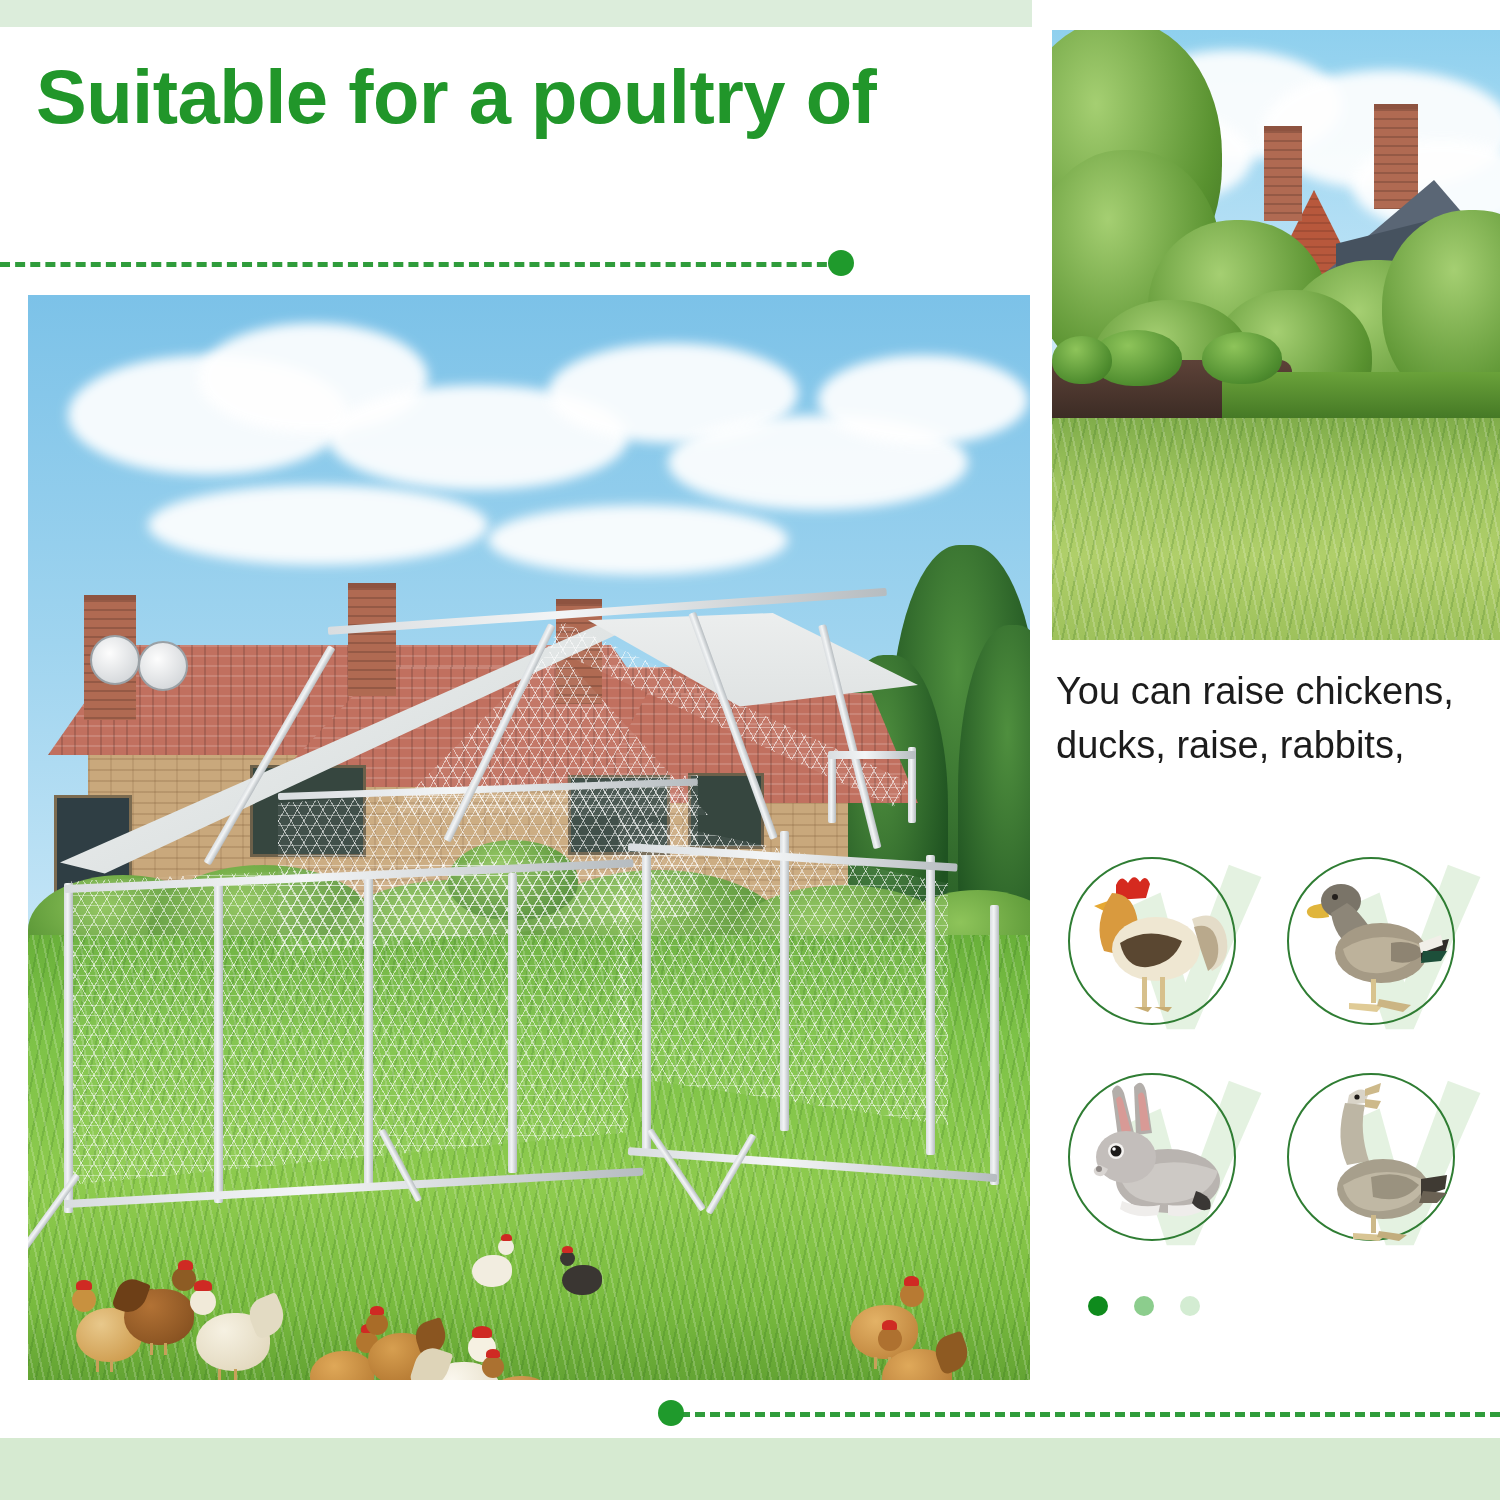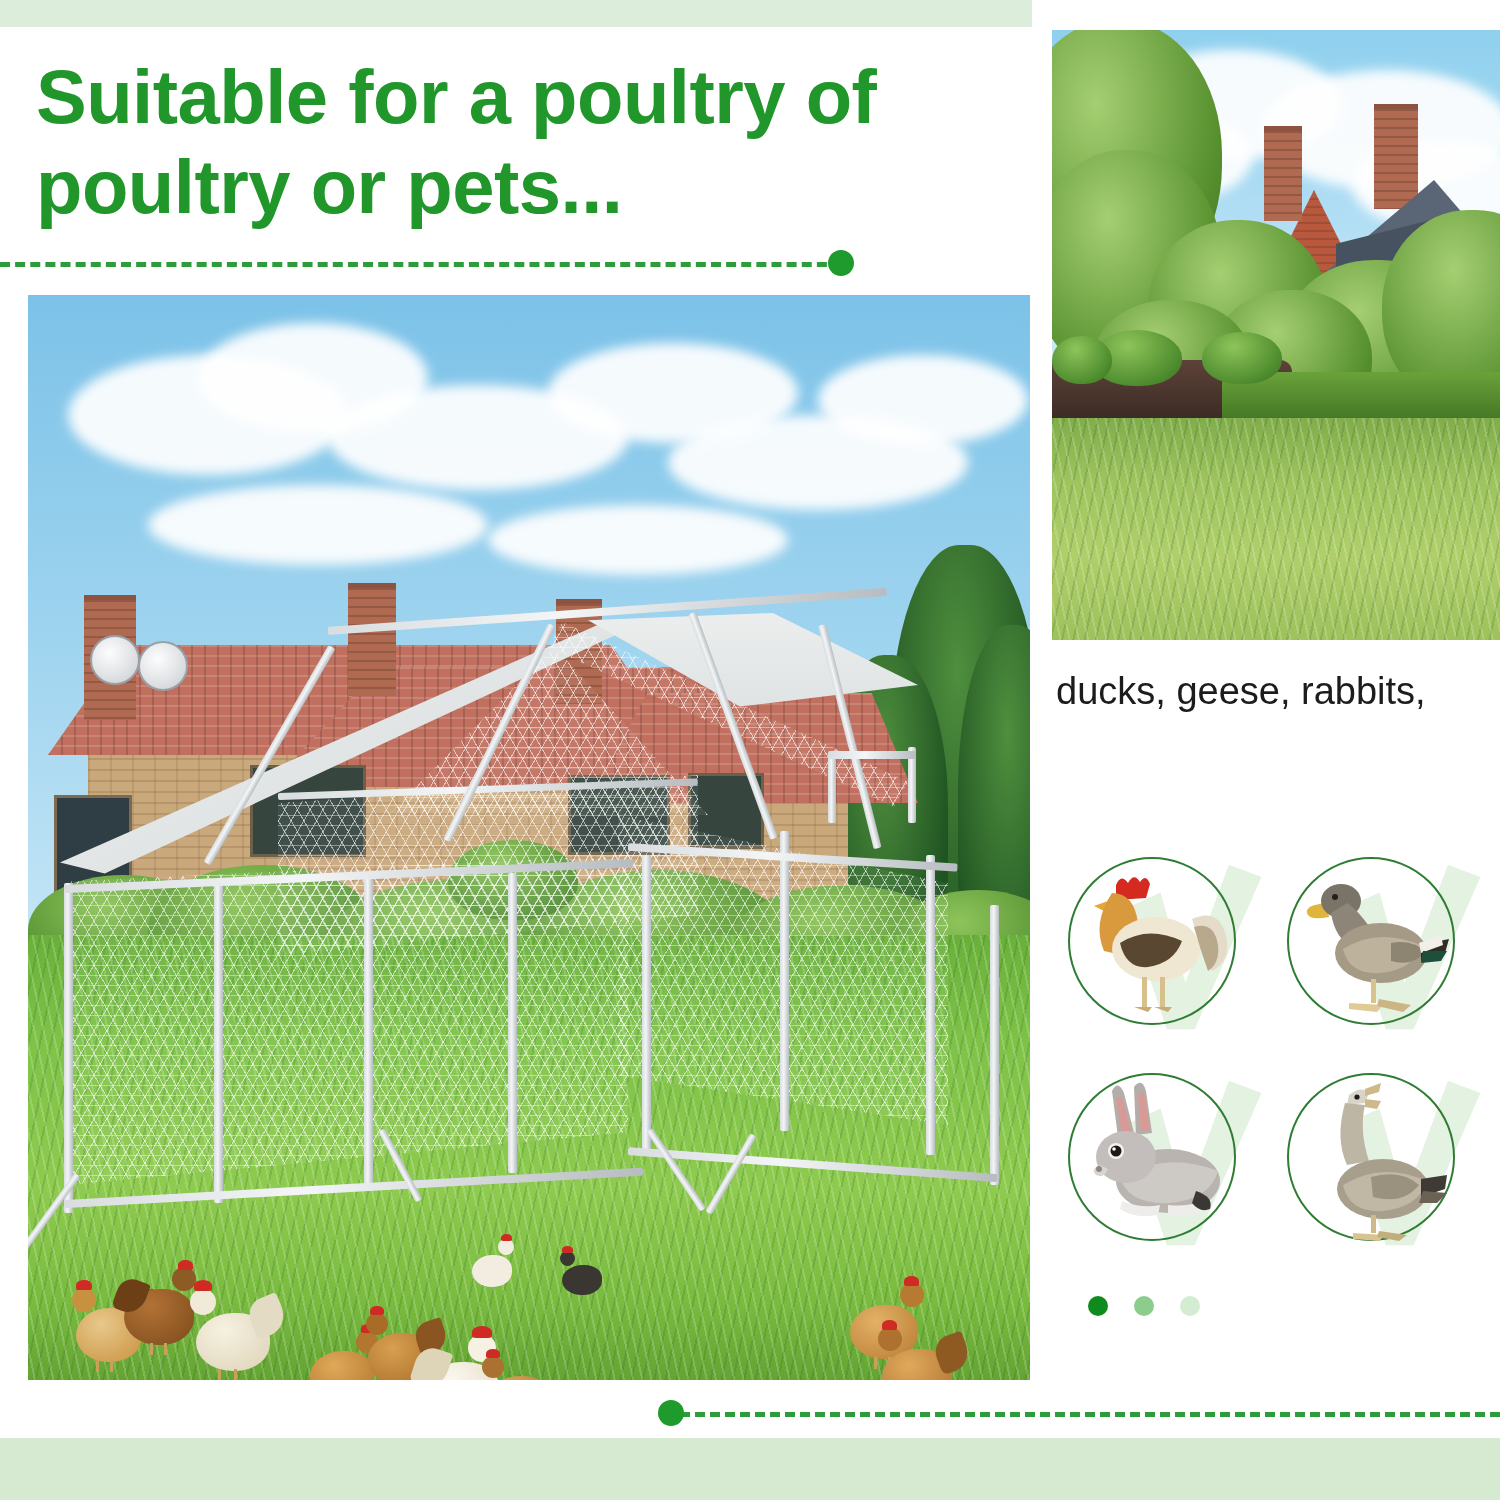--- a/index.html
+++ b/index.html
@@ -267,21 +267,20 @@
   .dot-3 { background: #d3ecd2; }
 </style>
 </head>
 <body>
 
 <div class="band-top"></div>
 <div class="band-bottom"></div>
 
 <div class="headline">
   <span class="ln">Suitable for a poultry of</span>
-  <span class="ln">poultry or pets...</span>
 </div>
 
 <div class="rule rule-top"></div>
 <div class="rule-dot rule-dot-top"></div>
 
 <div class="photo photo-main">
   <div class="sky"></div>
 
   <div class="cloud" style="left:40px;  top:60px;  width:280px; height:120px;"></div>
   <div class="cloud" style="left:170px; top:28px;  width:230px; height:110px;"></div>
@@ -492,21 +491,22 @@
   <div class="hedge" style="left:170px; top:342px; width:300px; height:54px;"></div>
   <div class="bush" style="left:40px;  top:300px; width:90px;  height:56px;"></div>
   <div class="bush" style="left:150px; top:302px; width:80px;  height:52px;"></div>
   <div class="bush" style="left:0px;   top:306px; width:60px;  height:48px;"></div>
 
   <div class="grass" style="top:388px; height:230px;
         background:linear-gradient(to bottom,#80ad4a 0%,#9ec45e 28%,#b0cf6a 60%,#9cc05a 100%);"></div>
 </div>
 
 <div class="caption">
-  <div>ducks, geese, rabbits,</div>
+  <div>You can raise chickens,</div>
+  <div>ducks, raise, rabbits,</div>
 </div>
 
 <div class="badges">
 
   <div class="badge">
     <svg class="check" viewBox="0 0 100 110">
       <polygon points="8,30 30,20 46,78 74,2 95,10 52,108 34,108" fill="#cfe8c9"></polygon>
     </svg>
     <div class="ring"></div>
     <svg class="animal" viewBox="0 0 168 168">

